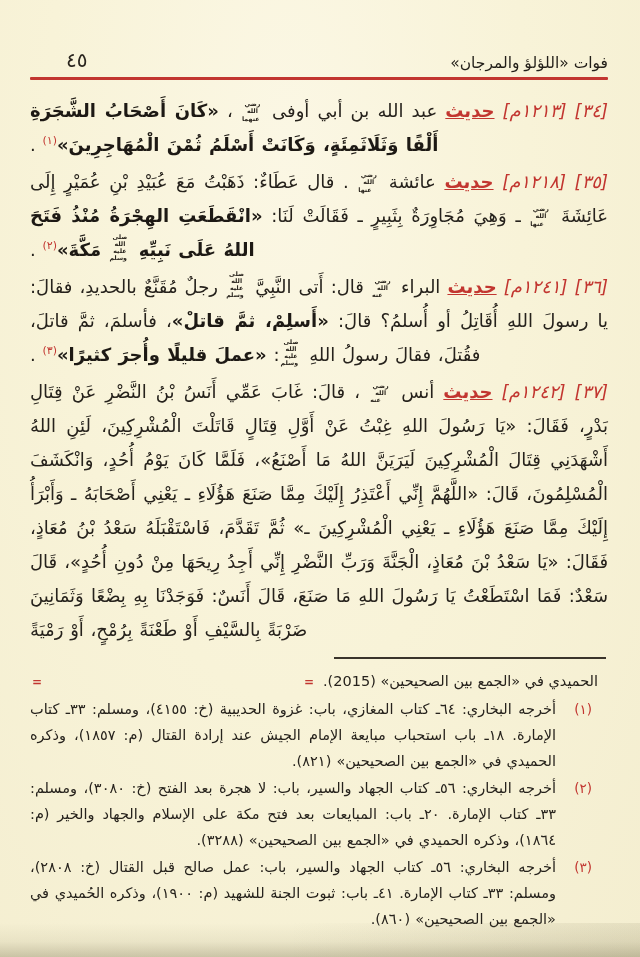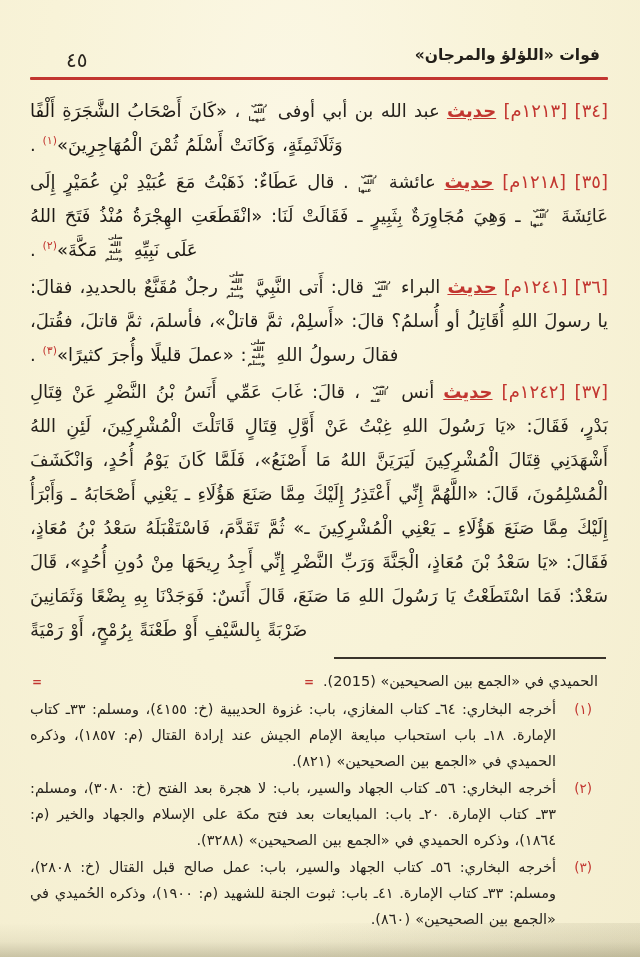--- a/index.html
+++ b/index.html
@@ -20,41 +20,41 @@
     position:absolute;left:0;right:0;bottom:0;height:34px;pointer-events:none;
     background:linear-gradient(to bottom, rgba(125,117,82,0) 0%, rgba(125,117,82,0.10) 55%, rgba(118,111,78,0.34) 100%),
                linear-gradient(to left, rgba(125,117,82,0.12), rgba(125,117,82,0) 55%);
   }
   
   .page-header{
     display:flex;align-items:flex-end;justify-content:space-between;
     padding-left:36px;height:26px;
   }
   .book-title{
-    margin:8px;font-size:15.5px;font-weight:700;letter-spacing:0;
+    margin:0;font-size:15.5px;font-weight:400;letter-spacing:0;
     color:#221e18;
   }
   .page-number{
     font-size:20px;font-weight:400;color:#2a251e;
   }
   .header-rule{
     height:2.5px;background:#c23630;margin-top:5px;margin-bottom:14px;border-radius:1px;
   }
   
   .body-text{display:block;}
   .para{
     margin:0 0 3px 0;
     font-size:18px;line-height:34px;
     text-align:justify;text-align-last:left;
     word-spacing:1px;
   }
-  .run-num{color:#c23630;}
+  .run-num{color:#c23630;font-style:italic;}
   .run-label{color:#c23630;font-weight:700;text-decoration:underline;}
   .run-plain{color:#26221c;}
-  .run-bold{color:#1d1914;font-weight:400;}
+  .run-bold{color:#1d1914;font-weight:700;}
   .fn-ref{
     color:#c23630;font-size:11px;vertical-align:super;line-height:0;
     letter-spacing:-0.5px;
   }
   .hon{
     display:inline-block;width:21px;font-size:6.3px;line-height:1.12;
     text-align:center;vertical-align:-4px;font-weight:700;color:#2a251e;
     margin:0 1px;
   }
   

